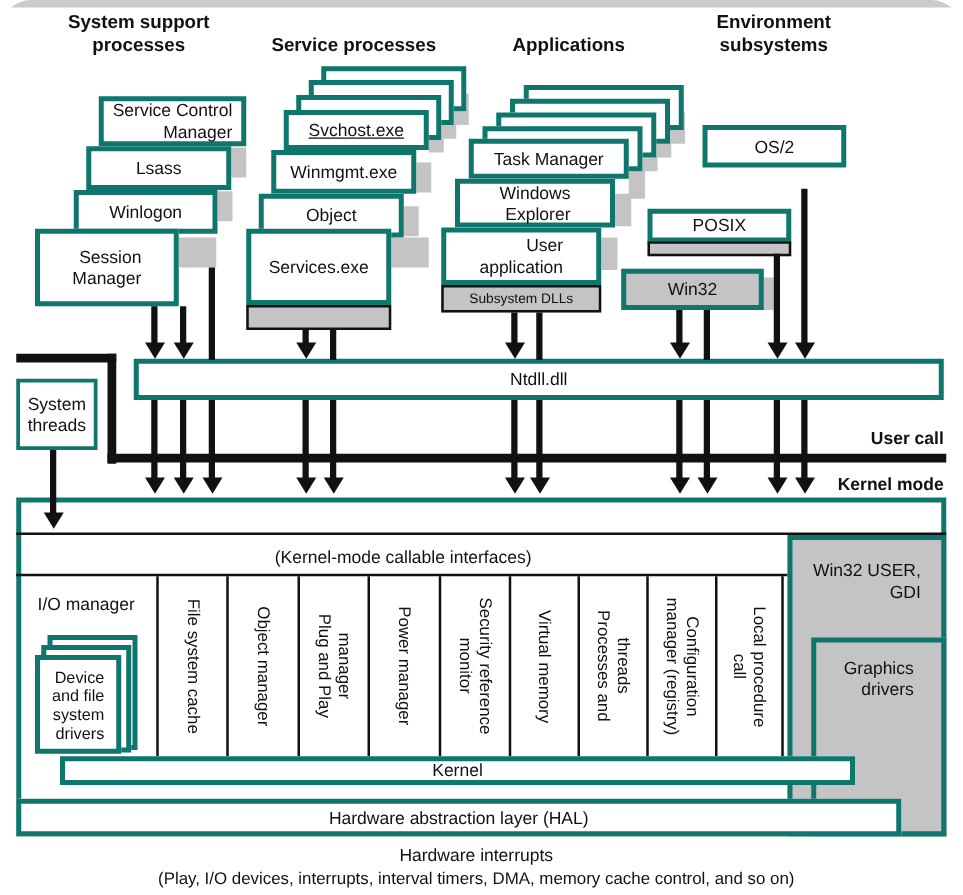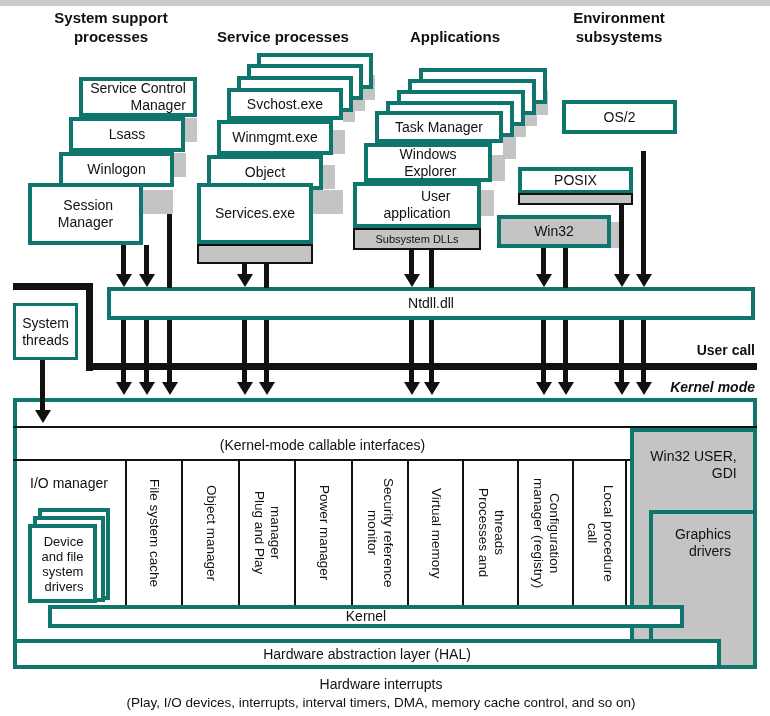--- a/index.html
+++ b/index.html
@@ -1,18 +1,18 @@
 <!DOCTYPE html>
 <html><head>
 <meta charset="utf-8">
 <style>
   * { box-sizing: border-box; margin: 0; padding: 0; }
   html,body { background:#fff; }
   body { font-family: "Liberation Sans", sans-serif; color:#111; }
-  #stage { position:relative; width:770px; height:716px; background:#fff; overflow:hidden; }
+  #stage { position:relative; width:770px; height:716px; background:#fff; overflow:hidden;border-radius:25px; }
 
   .topstrip { position:absolute; left:0; top:0; width:770px; height:6px; background:#cbcbcb; }
 
   .hdr { position:absolute; font-weight:bold; font-size:15px; line-height:19px;
          text-align:center; white-space:pre-line; }
 
   .box { position:absolute; background:#fff; border:4px solid #0f766e;
          display:flex; align-items:center; justify-content:center;
          text-align:right; font-size:14px; line-height:17px; white-space:pre-line; }
   .graybox { background:#c4c4c4; }
@@ -78,21 +78,21 @@
   <div class="box" style="left:79px;top:77px;width:118px;height:40px;">Service Control
 Manager</div>
   <div class="box" style="left:69px;top:117px;width:116px;height:35px;">Lsass</div>
   <div class="box" style="left:59px;top:152px;width:115px;height:35px;">Winlogon</div>
   <div class="box" style="left:28px;top:183px;width:115px;height:62px;">Session
 Manager</div>
 
   <div class="box" style="left:257px;top:53px;width:116px;height:36px;"></div>
   <div class="box" style="left:247px;top:64px;width:116px;height:36px;"></div>
   <div class="box" style="left:237px;top:76px;width:116px;height:36px;"></div>
-  <div class="box" style="left:227px;top:88px;width:116px;height:32px;">Svchost.exe</div>
+  <div class="box" style="left:227px;top:88px;width:116px;height:32px;text-decoration:underline;">Svchost.exe</div>
   <div class="box" style="left:217px;top:120px;width:116px;height:35px;">Winmgmt.exe</div>
   <div class="box" style="left:207px;top:155px;width:116px;height:35px;">Object</div>
   <div class="box" style="left:197px;top:183px;width:116px;height:61px;">Services.exe</div>
   <div class="gbar" style="left:197px;top:244px;width:116px;height:20px;"></div>
 
   <div class="box" style="left:419px;top:68px;width:128px;height:36px;"></div>
   <div class="box" style="left:408px;top:79px;width:128px;height:36px;"></div>
   <div class="box" style="left:397px;top:90px;width:128px;height:36px;"></div>
   <div class="box" style="left:386px;top:101px;width:128px;height:36px;"></div>
   <div class="box" style="left:375px;top:111px;width:128px;height:32px;">Task Manager</div>
@@ -110,21 +110,21 @@
   <div class="box" style="left:107px;top:287px;width:648px;height:33px;">Ntdll.dll</div>
 
   <div class="hline" style="left:13px;top:283px;width:80px;height:7px;"></div>
   <div class="vline" style="left:86px;top:283px;width:7px;height:88px;"></div>
   <div class="hline" style="left:86px;top:363px;width:671px;height:7px;"></div>
 
   <div class="box thick" style="left:13px;top:303px;width:65px;height:57px;">System
 threads</div>
 
   <div class="modelbl" style="left:600px;top:342px;">User call</div>
-  <div class="modelbl" style="left:600px;top:379px;font-style:italic;">Kernel mode</div>
+  <div class="modelbl" style="left:600px;top:379px;">Kernel mode</div>
 
   <div class="box" style="left:13px;top:398px;width:744px;height:271px;"></div>
   <div class="hline" style="left:13px;top:426px;width:744px;height:2px;"></div>
   <div class="rowtext" style="left:13px;top:437px;width:619px;">(Kernel-mode callable interfaces)</div>
   <div class="hline" style="left:13px;top:459px;width:619px;height:2px;"></div>
 
   <div class="vline" style="left:125px;top:461px;width:2px;height:144px;"></div>
   <div class="vline" style="left:181px;top:461px;width:2px;height:144px;"></div>
   <div class="vline" style="left:238px;top:461px;width:2px;height:144px;"></div>
   <div class="vline" style="left:294px;top:461px;width:2px;height:144px;"></div>

